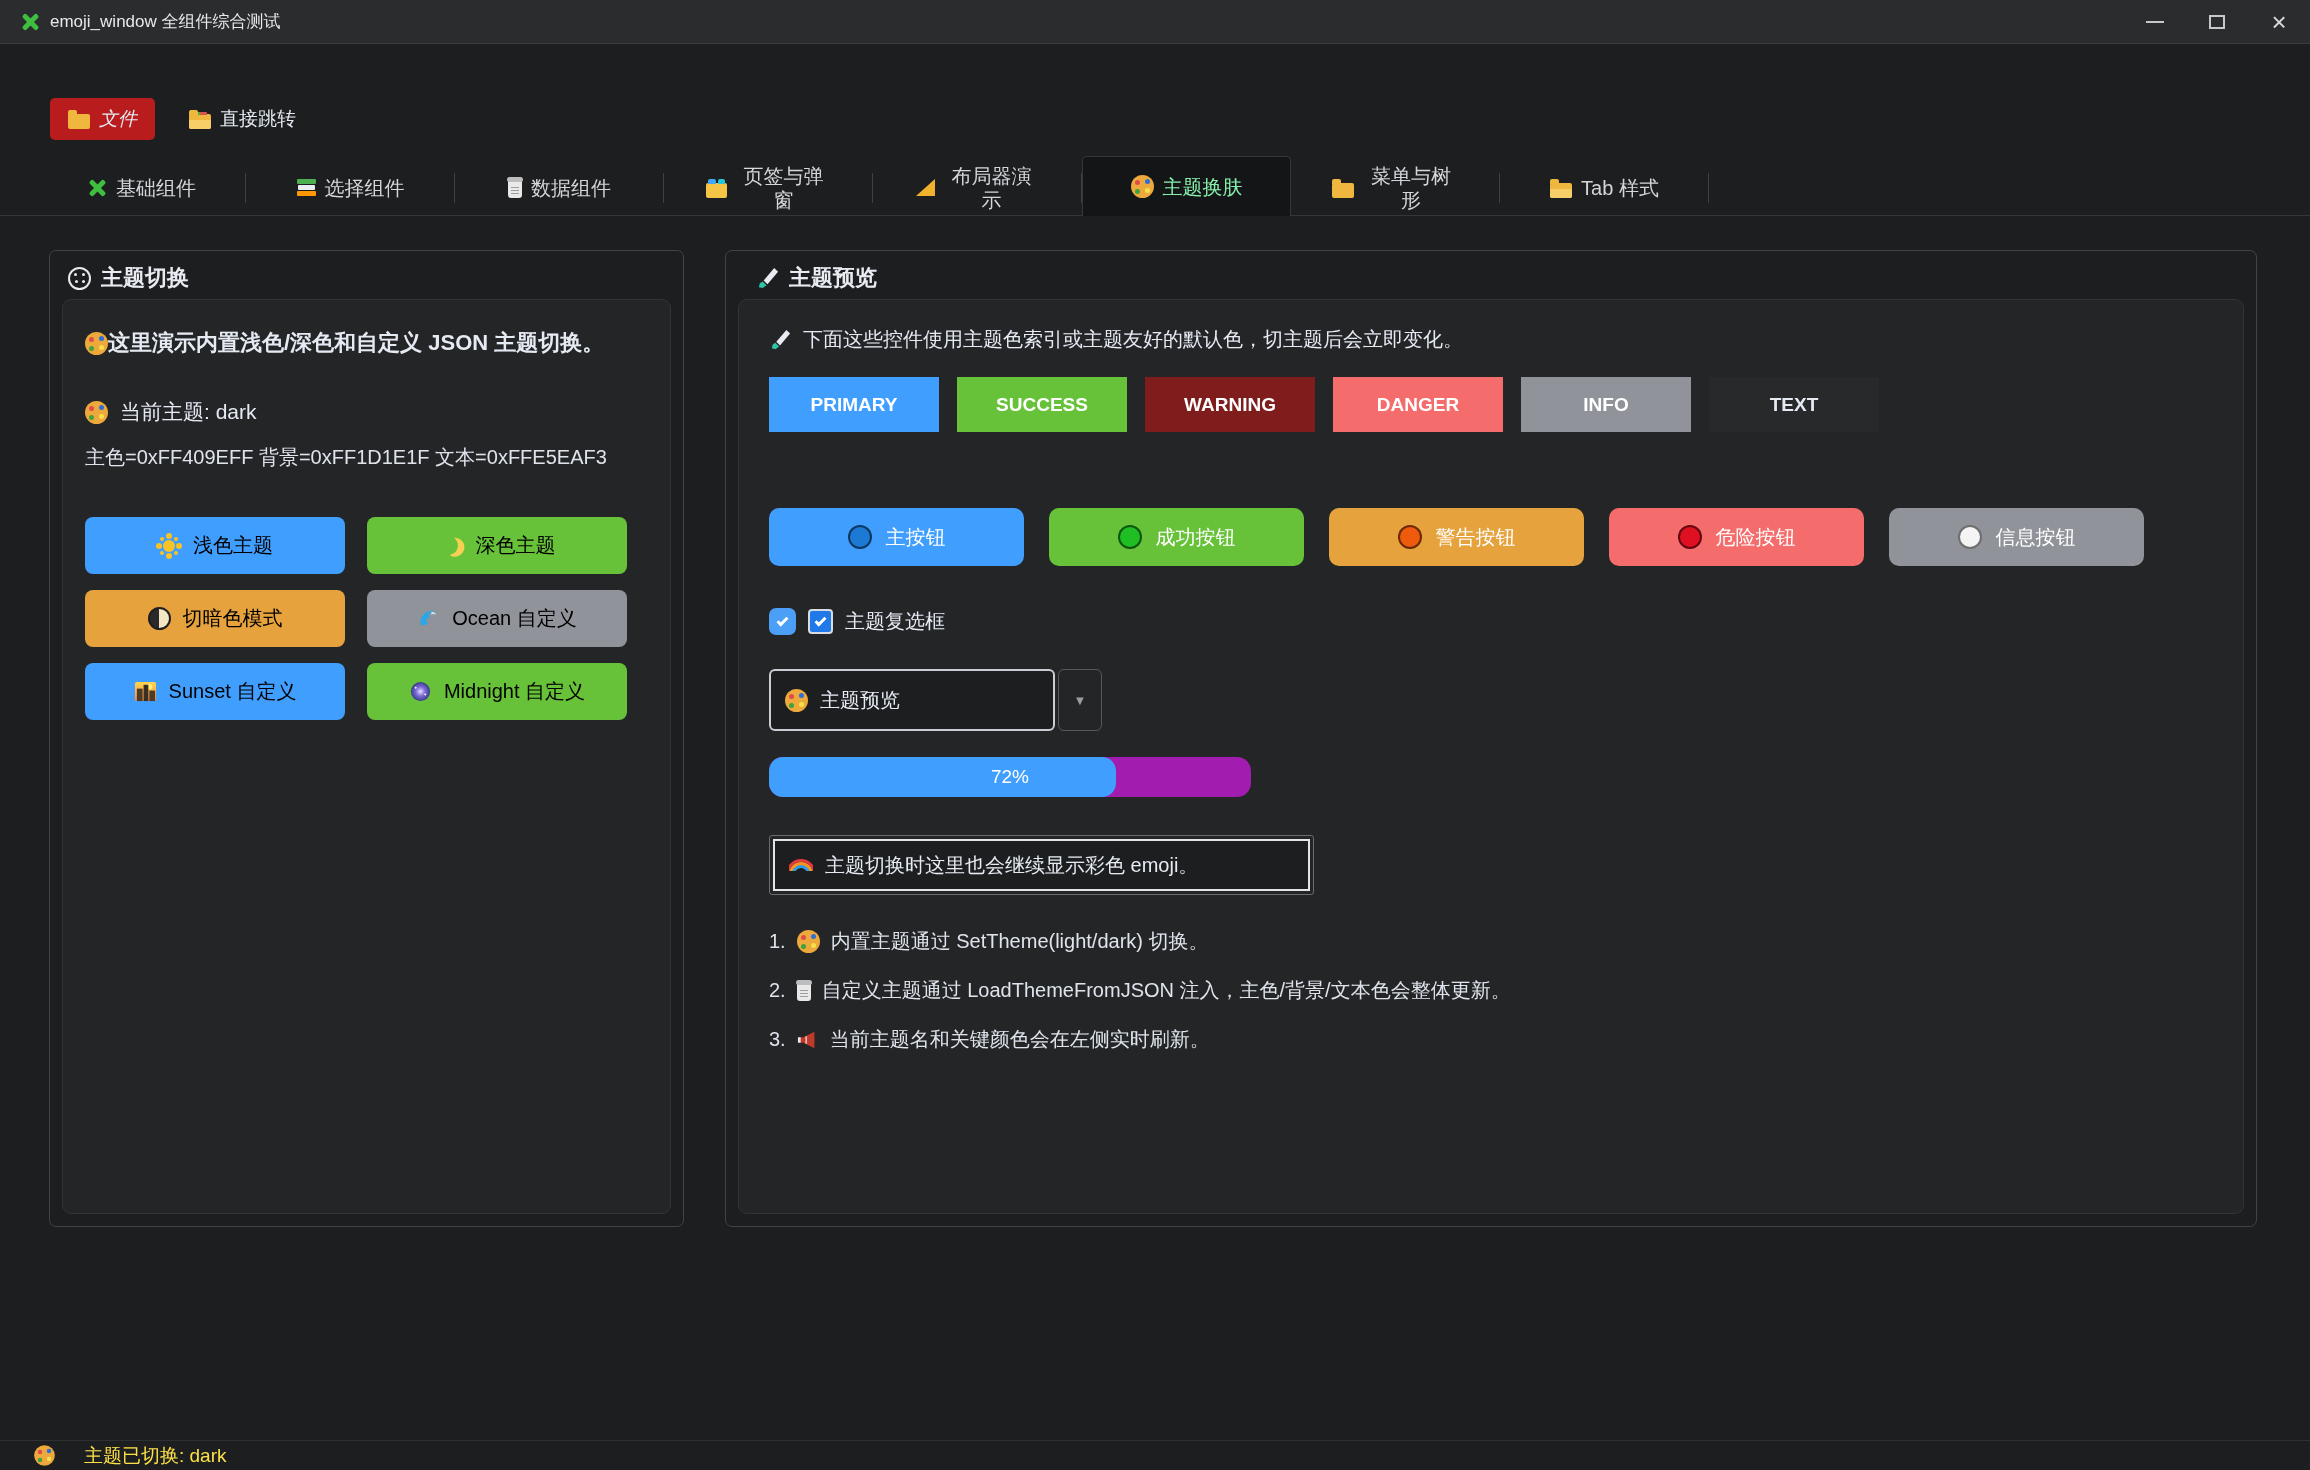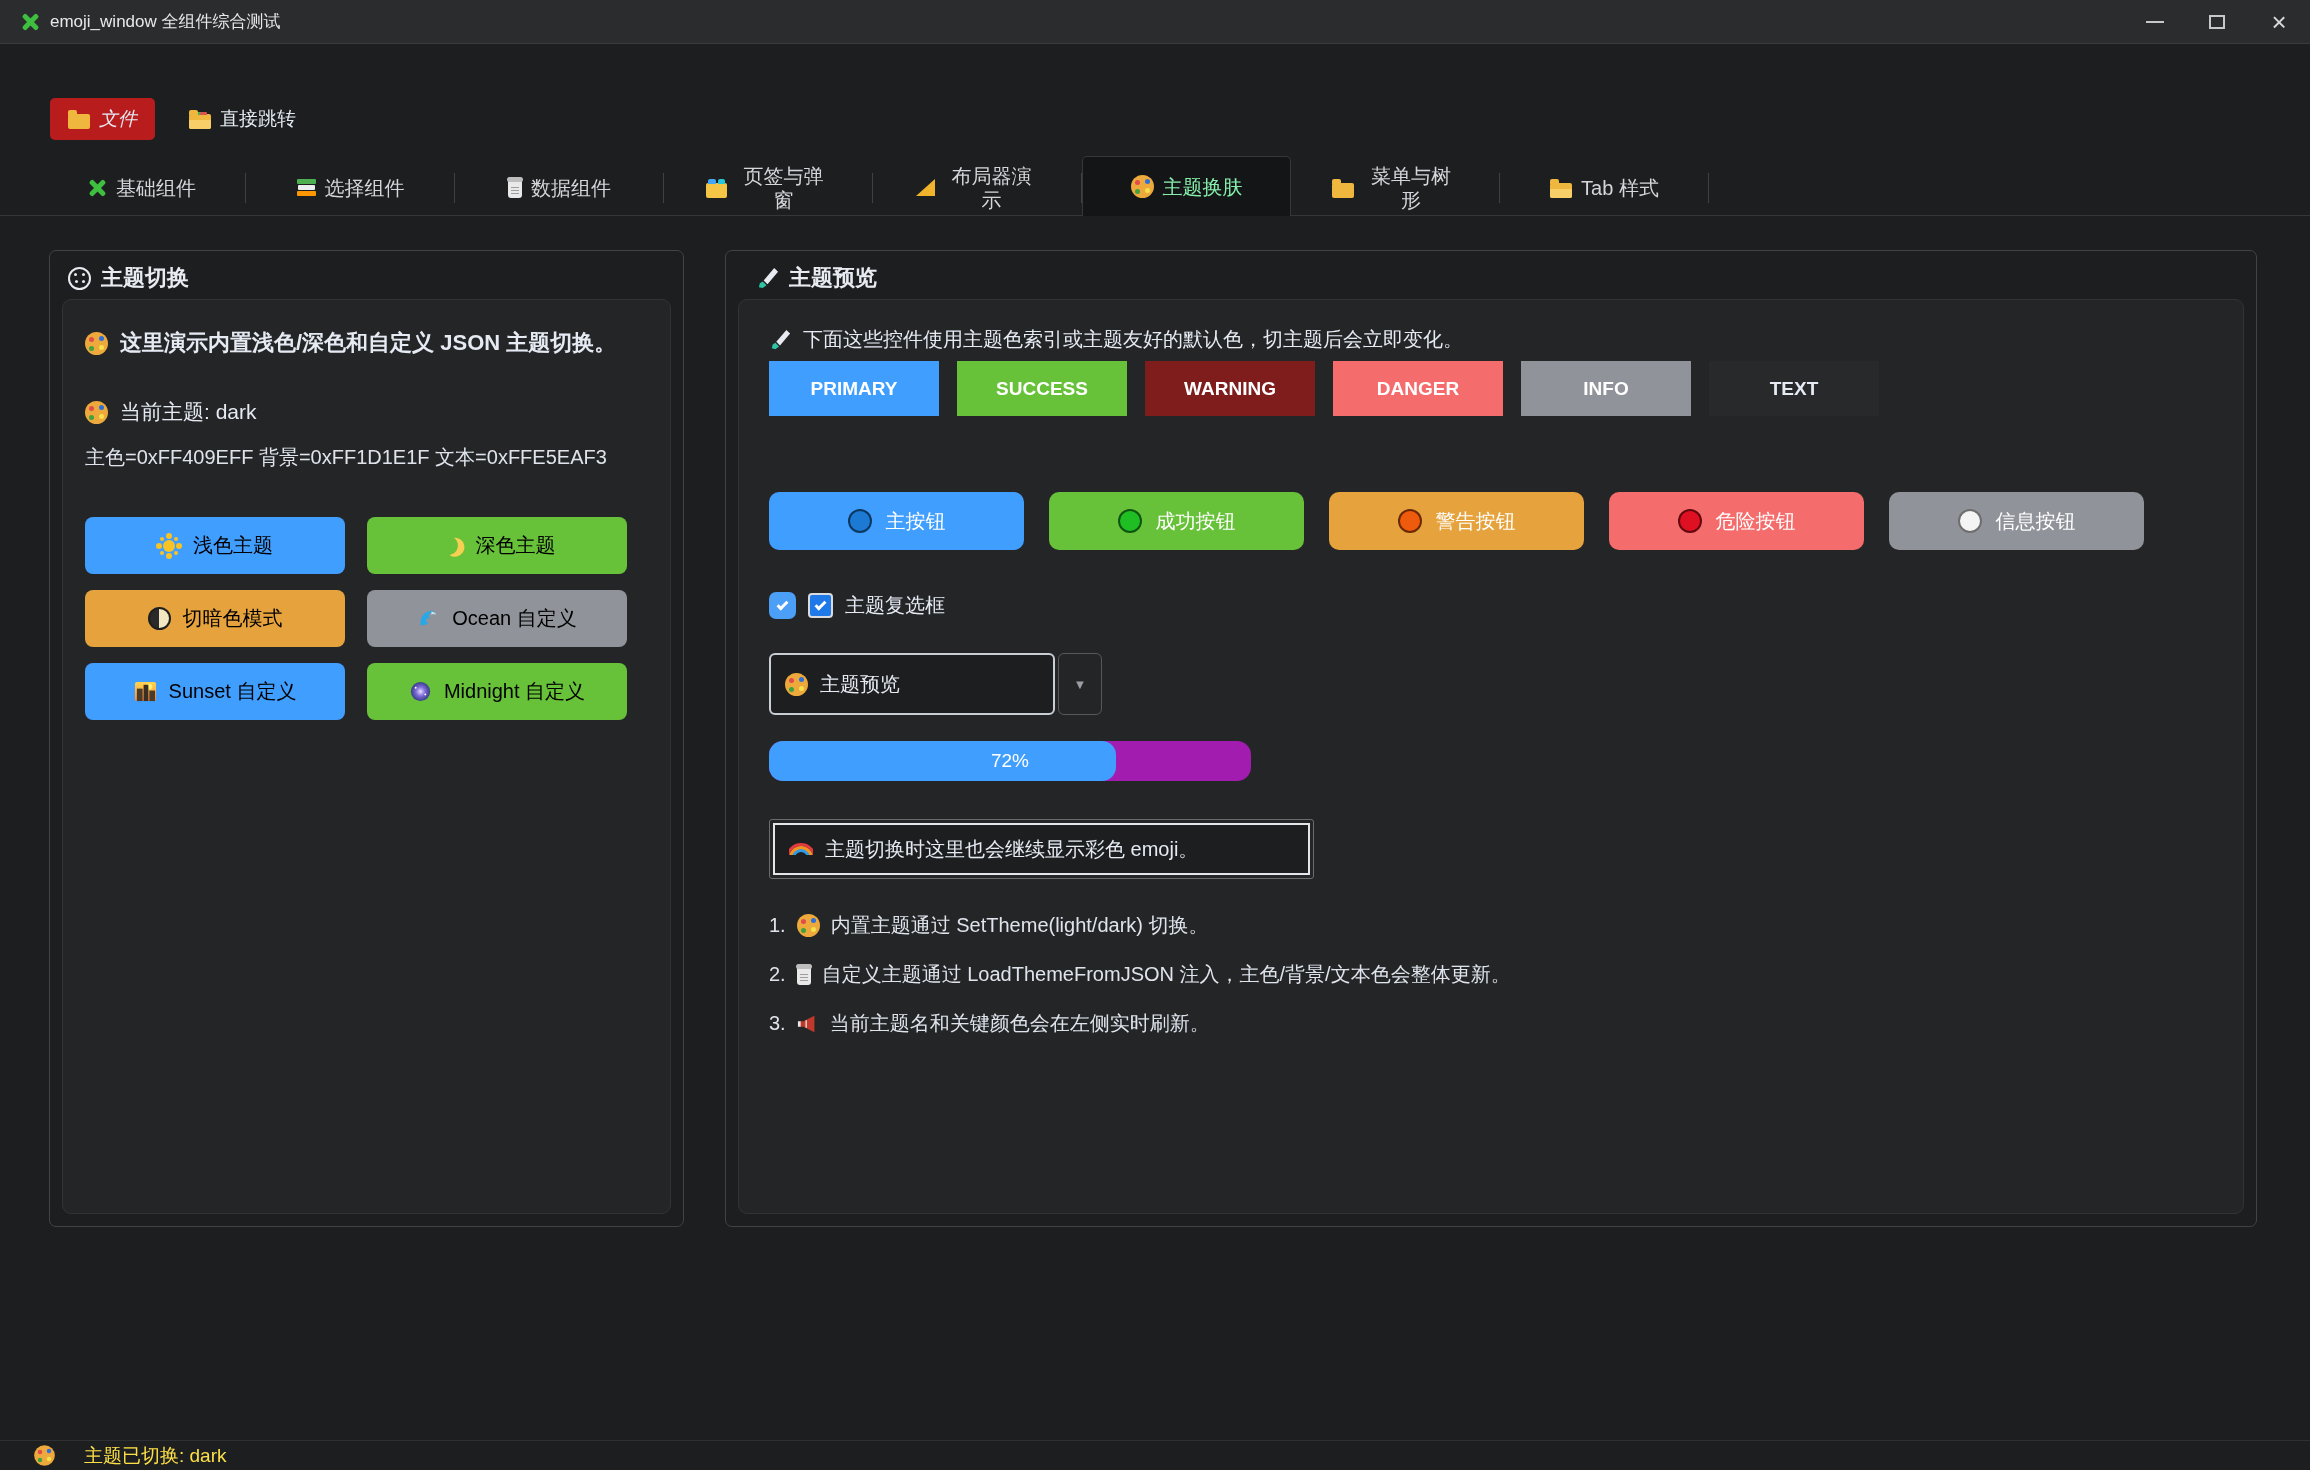--- a/index.html
+++ b/index.html
@@ -61,31 +61,31 @@
   .panel-body {
     position: absolute; left: 12px; right: 12px; top: 48px; bottom: 12px;
     background: #242527; border: 1px solid #313335; border-radius: 9px;
   }
   .panel-left  .panel-body { padding: 28px 22px; }
   .panel-right .panel-body { padding: 26px 30px; }
 
   .row { display: flex; align-items: center; }
 
   
-  .intro-line { gap: 12px; font-size: 22px; font-weight: bold; margin-bottom: 40px; }
+  .intro-line { font-size: 22px; font-weight: bold; margin-bottom: 40px; }
   .cur-theme  { gap: 12px; font-size: 21px; font-weight: 500; margin-bottom: 18px; }
   .colors-line { font-size: 20px; color: #DFE4EC; margin-bottom: 46px; }
   .theme-grid { display: grid; grid-template-columns: 260px 260px; gap: 16px 22px; }
   .theme-btn {
     height: 57px; border: none; border-radius: 8px; color: #000000; font-size: 20px;
     font-family: inherit; display: flex; align-items: center; justify-content: center; gap: 12px; cursor: default;
   }
 
   
-  .tip-line { gap: 12px; font-size: 20px; color: #E5EAF3; margin-bottom: 8px; }
+  .tip-line { gap: 12px; font-size: 20px; color: #E5EAF3; margin-bottom: 24px; }
   .swatch-row { display: flex; gap: 18px; margin-bottom: 76px; }
   .swatch {
     width: 170px; height: 55px; display: flex; align-items: center; justify-content: center;
     font-size: 19px; font-weight: bold; color: #FFFFFF;
   }
   .swatch.text-swatch { color: #E5EAF3; }
   .btn-row { display: flex; gap: 25px; margin-bottom: 42px; }
   .preview-btn {
     width: 255px; height: 58px; border: none; border-radius: 10px; color: #FFFFFF; font-size: 20px;
     font-family: inherit; display: flex; align-items: center; justify-content: center; gap: 14px; cursor: default;

